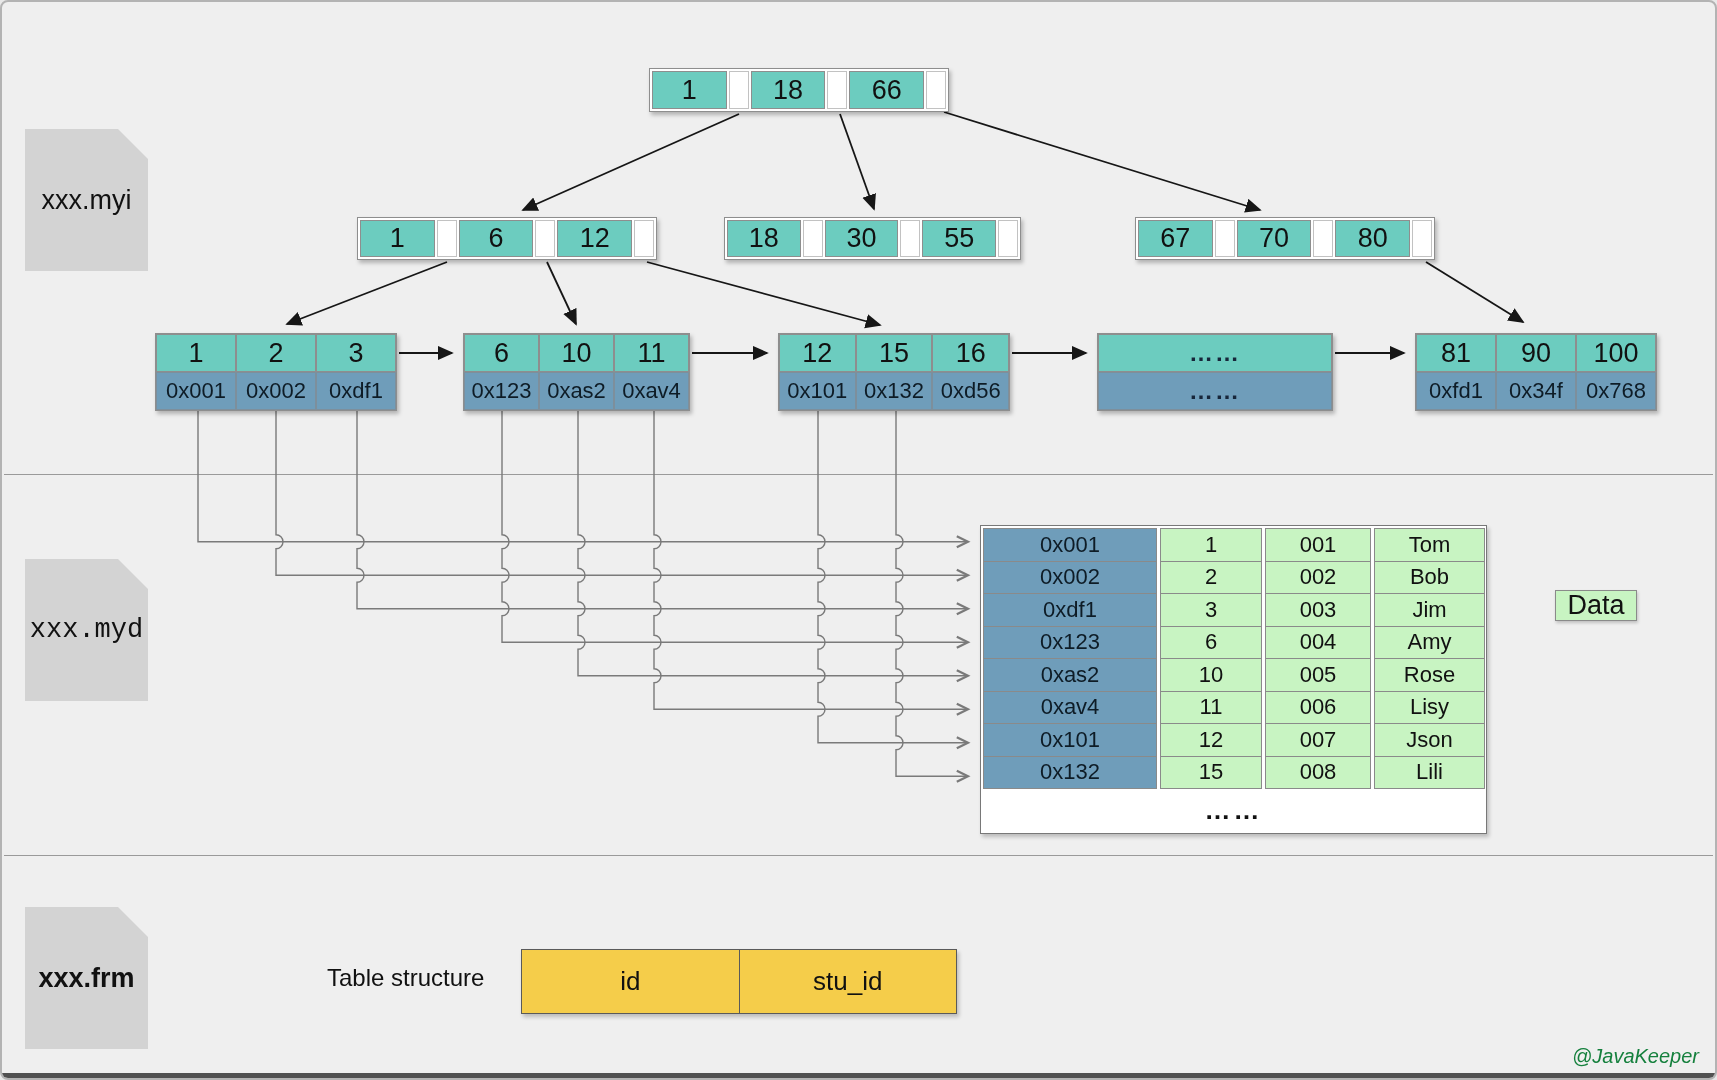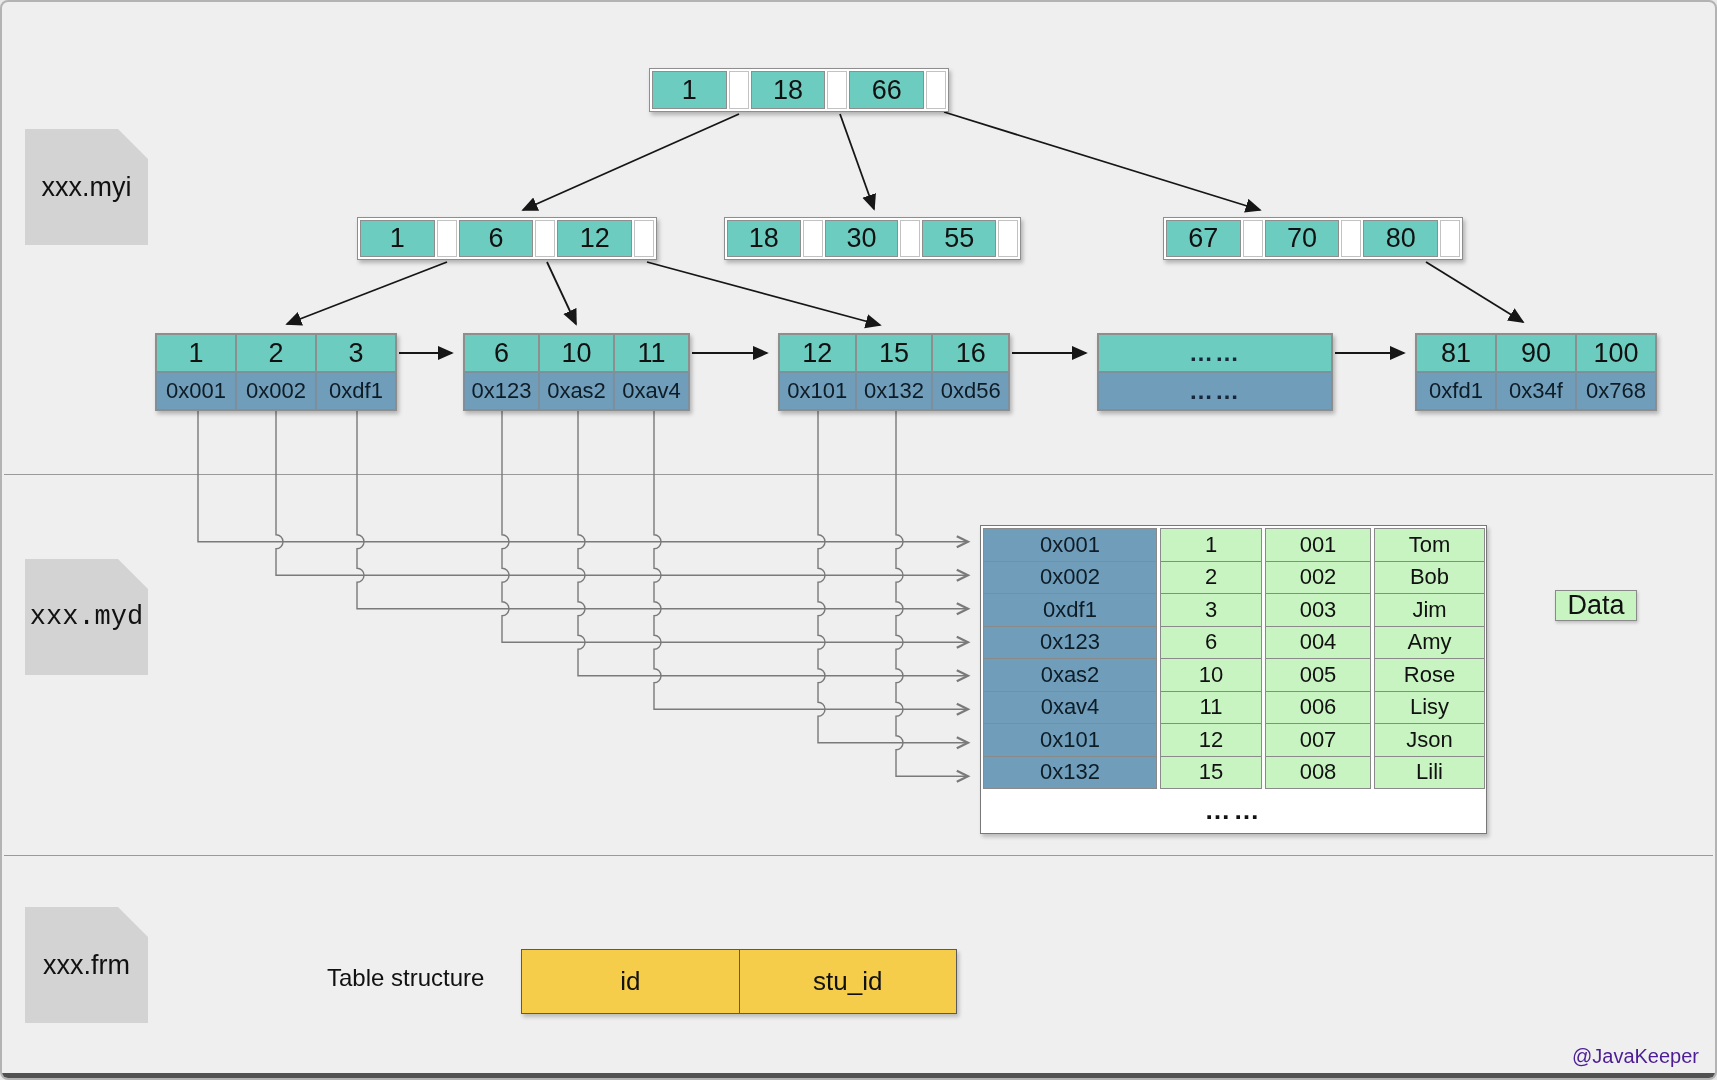--- a/index.html
+++ b/index.html
@@ -9,21 +9,21 @@
     background:var(--bg,#efefef);
     border:2px solid #b3b3b3;border-radius:8px;overflow:hidden;
     font-family:"Liberation Sans",sans-serif;color:#111;
   }
   #lines{position:absolute;left:0;top:0;z-index:1;}
   .divider{position:absolute;left:2px;right:2px;height:0;border-top:1.6px solid #9a9a9a;z-index:0;}
   .bottom-bar{position:absolute;left:0;right:0;bottom:0;height:5px;background:#515151;z-index:5;}
 
   
   .file-icon{
-    position:absolute;width:123px;height:116px;background:var(--icon,#d3d3d3);
+    position:absolute;width:123px;height:142px;background:var(--icon,#d3d3d3);
     clip-path:polygon(0 0,calc(100% - 30px) 0,100% 30px,100% 100%,0 100%);
     display:flex;align-items:center;justify-content:center;
     font-size:27px;z-index:2;
   }
 
   
   .node{
     position:absolute;display:flex;gap:2px;padding:2px;background:#fff;
     border:1.5px solid #8e8e8e;box-shadow:2px 3px 4px rgba(0,0,0,.25);z-index:2;
   }
@@ -84,21 +84,21 @@
   }
   .ycell{
     flex:1;background:var(--yellow,#f5cd4a);border-left:1.6px solid #5a5a5a;
     display:flex;align-items:center;justify-content:center;font-size:26px;
   }
   .ycell:first-child{border-left:none;}
 
   
   .watermark{position:absolute;right:16px;bottom:10px;text-align:right;z-index:4;line-height:1.15;}
   .wm1{font-size:27px;color:rgba(255,255,255,.95);text-shadow:1px 2px 2px rgba(90,90,90,.65);}
-  .wm2{font-size:20px;color:#4c1d95;}
+  .wm2{font-size:20px;color:#15803d;font-style:italic;}
 </style>
 </head>
 <body>
 
 <div id="canvas">
 
   <svg id="lines" width="1717" height="1080">
     <defs>
       <marker id="arrowB" markerWidth="11" markerHeight="10" refX="8" refY="4" orient="auto">
         <path d="M0,0 L9,4 L0,8 z" fill="#161616"></path>
@@ -134,21 +134,21 @@
 
   <div class="divider" style="top:472px;"></div>
   <div class="divider" style="top:853px;"></div>
 
   <div class="file-icon" style="left:23px;top:127px;">
     <span>xxx.myi</span>
   </div>
   <div class="file-icon" style="left:23px;top:557px;font-family:Liberation Mono, monospace;">
     <span>xxx.myd</span>
   </div>
-  <div class="file-icon" style="left:23px;top:905px;">
+  <div class="file-icon" style="left:23px;top:905px;font-weight:bold;">
     <span>xxx.frm</span>
   </div>
 
   <div class="node" style="left:647px;top:66px;width:300px;height:44px;">
     <div class="key">1</div>
     <div class="ptrgap"></div>
     <div class="key">18</div>
     <div class="ptrgap"></div>
     <div class="key">66</div>
     <div class="ptrgap"></div>
@@ -163,21 +163,21 @@
     <div class="ptrgap"></div>
   </div>
   <div class="node" style="left:722px;top:215px;width:297px;height:43px;">
     <div class="key">18</div>
     <div class="ptrgap"></div>
     <div class="key">30</div>
     <div class="ptrgap"></div>
     <div class="key">55</div>
     <div class="ptrgap"></div>
   </div>
-  <div class="node" style="left:1133px;top:215px;width:300px;height:43px;margin-left:28px;">
+  <div class="node" style="left:1133px;top:215px;width:300px;height:43px;">
     <div class="key">67</div>
     <div class="ptrgap"></div>
     <div class="key">70</div>
     <div class="ptrgap"></div>
     <div class="key">80</div>
     <div class="ptrgap"></div>
   </div>
 
   <div class="leaf" style="left:153px;top:331px;width:242px;">
     <div class="row3">

